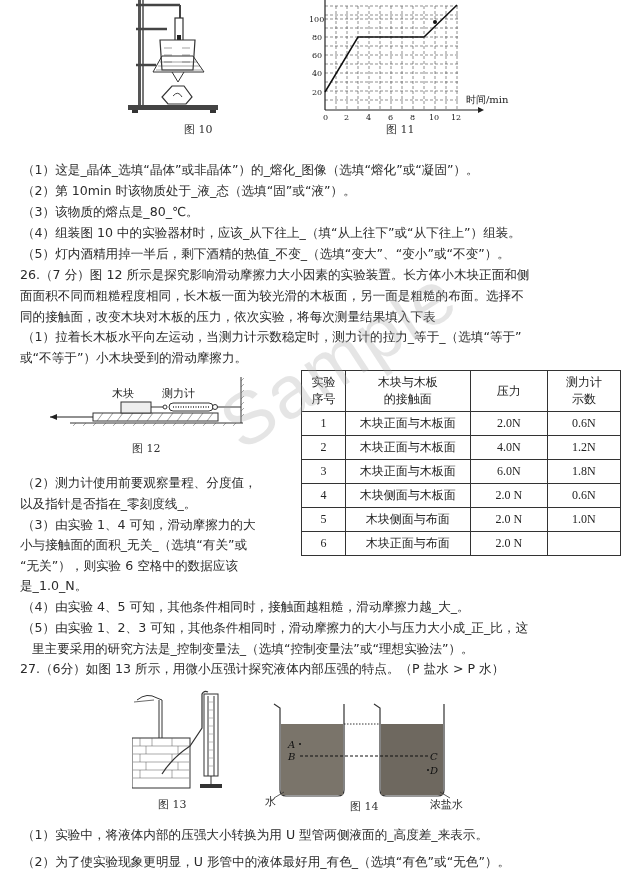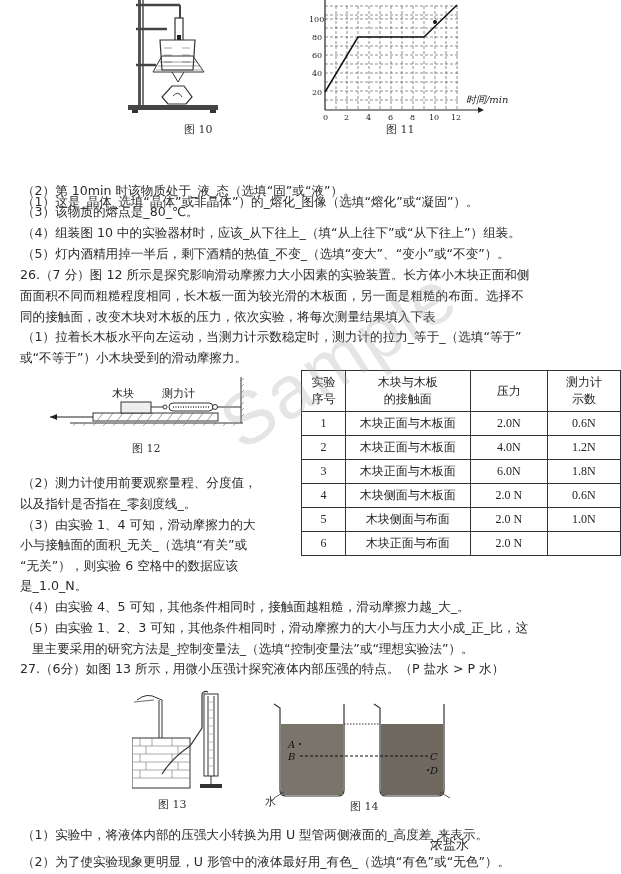--- a/index.html
+++ b/index.html
@@ -99,25 +99,25 @@
       <text x="23" y="120">0</text>
         <text x="44" y="120">2</text>
         <text x="66" y="120">4</text>
       <text x="88" y="120">6</text>
         <text x="110" y="120">8</text>
         <text x="129" y="120">10</text>
         <text x="151" y="120">12</text>
     </g>
   </svg>
 </div>
-<div class="abs" style="left:466px;top:93px;font-family:'DejaVu Serif',serif;font-size:10px;color:#222;font-style:italic;">时间/min</div>
+<div class="abs" style="left:466px;top:93px;font-family:'DejaVu Serif',serif;font-size:10px;color:#222;">时间/min</div>
 <div class="fig-cap" style="left:386px;top:122px;">图 11</div>
 
 <div>
-  <div class="line" style="top:162px;margin-top:32px;">（1）这是_晶体_选填“晶体”或非晶体”）的_熔化_图像（选填“熔化”或“凝固”）。</div>
+  <div class="line" style="top:162px;">（1）这是_晶体_选填“晶体”或非晶体”）的_熔化_图像（选填“熔化”或“凝固”）。</div>
   <div class="line" style="top:183px;">（2）第 10min 时该物质处于_液_态（选填“固”或“液”）。</div>
   <div class="line" style="top:204px;">（3）该物质的熔点是_80_℃。</div>
   <div class="line" style="top:225px;">（4）组装图 10 中的实验器材时，应该_从下往上_（填“从上往下”或“从下往上”）组装。</div>
   <div class="line" style="top:246px;">（5）灯内酒精用掉一半后，剩下酒精的热值_不变_（选填“变大”、“变小”或“不变”）。</div>
 </div>
 
 <div>
   <div class="line" style="top:267px;left:20px;">26.（7 分）图 12 所示是探究影响滑动摩擦力大小因素的实验装置。长方体小木块正面和侧</div>
   <div class="line" style="top:288px;left:20px;">面面积不同而粗糙程度相同，长木板一面为较光滑的木板面，另一面是粗糙的布面。选择不</div>
   <div class="line" style="top:309px;left:20px;">同的接触面，改变木块对木板的压力，依次实验，将每次测量结果填入下表</div>
@@ -314,18 +314,18 @@
       <text x="18" y="60">B</text>
       <text x="160" y="60">C</text>
       <text x="160" y="74">D</text>
     </g>
     <line x1="14" y1="92" x2="4" y2="98" stroke="#333" stroke-width="0.8"></line>
     <line x1="170" y1="92" x2="180" y2="98" stroke="#333" stroke-width="0.8"></line>
   </svg>
 </div>
 <div class="abs serif" style="left:265px;top:794px;font-size:11px;">水</div>
 <div class="fig-cap" style="left:350px;top:799px;">图 14</div>
-<div class="abs serif" style="left:430px;top:797px;font-size:13px;margin-top:39px;">浓盐水</div>
+<div class="abs serif" style="left:430px;top:797px;font-size:11px;">浓盐水</div>
 
 <div class="line" style="top:827px;">（1）实验中，将液体内部的压强大小转换为用 U 型管两侧液面的_高度差_来表示。</div>
 <div class="line" style="top:854px;">（2）为了使实验现象更明显，U 形管中的液体最好用_有色_（选填“有色”或“无色”）。</div>
 
 <div class="watermark">Sample</div>
 
 </body></html>

